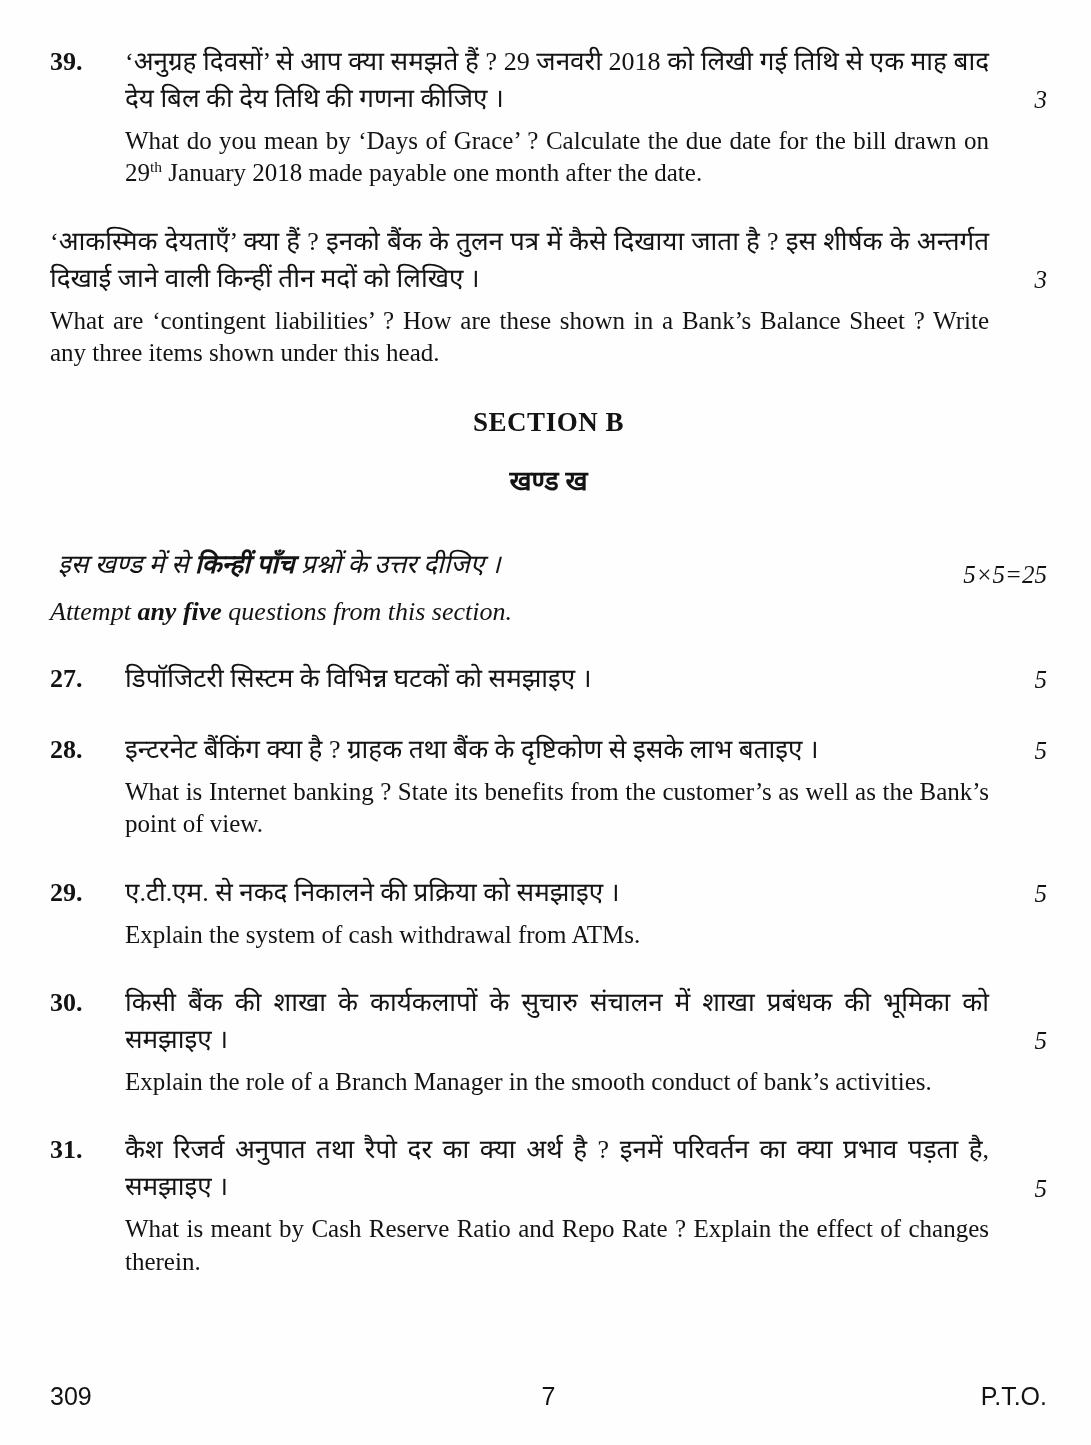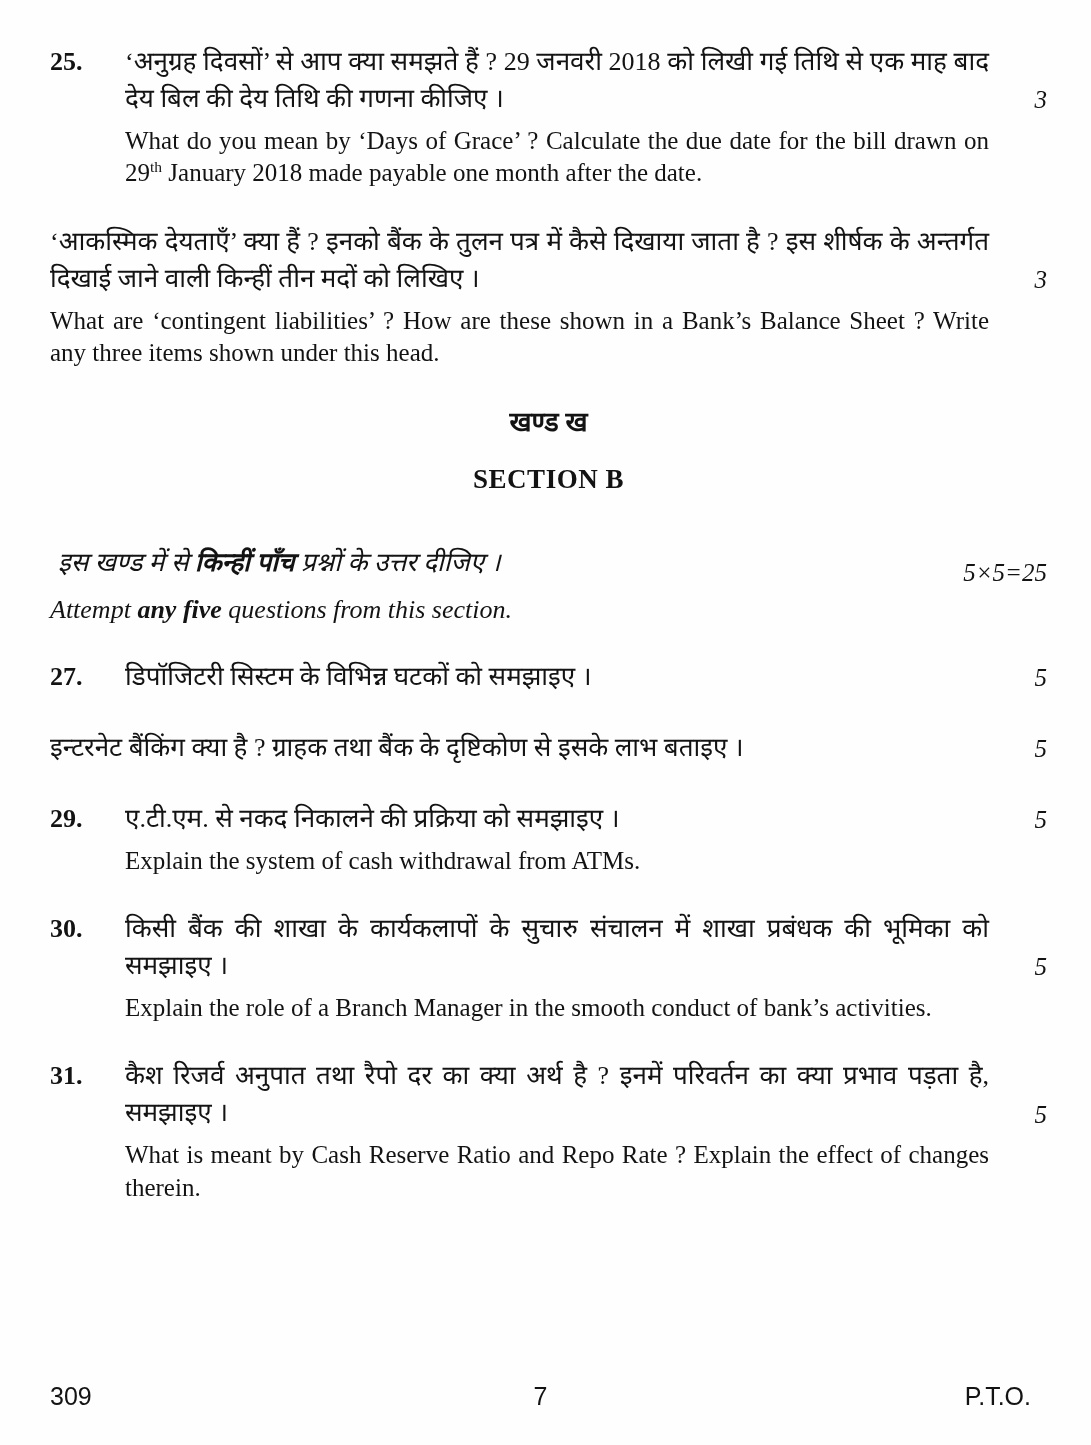--- a/index.html
+++ b/index.html
@@ -61,59 +61,59 @@
     font-size: 25px;
     line-height: 1.42;
     margin-left: 38px;
   }
   .instr-english { margin: 3px 0 0 0; font-size: 26px; line-height: 1.3; }
   .b { font-weight: bold; }
   .questions-lower { margin-top: 32px; }
   .footer {
     position: absolute;
     left: 50px;
-    right: 60px;
+    right: 44px;
     bottom: 34px;
     display: grid;
     grid-template-columns: 1fr auto 1fr;
     align-items: baseline;
     font-family: "Liberation Sans", "DejaVu Sans", sans-serif;
     font-size: 25px;
   }
   .footer .f-center { text-align: center; }
   .footer .f-right { text-align: right; }
 </style>
 </head>
 <body>
 
 <div class="page">
 
   <div class="question">
-    <div class="qnum">25.</div>
+    <div class="qnum">39.</div>
     <div class="qbody">
       <div class="hindi-row">
         <p class="hindi">‘अनुग्रह दिवसों’ से आप क्या समझते हैं ? 29 जनवरी 2018 को लिखी गई तिथि से एक माह बाद देय बिल की देय तिथि की गणना कीजिए ।</p>
         <span class="marks">3</span>
       </div>
       <p class="english"><span>What do you mean by ‘Days of Grace’ ? Calculate the due date for the bill drawn on 29</span><sup>th</sup><span> January 2018 made payable one month after the date.</span></p>
     </div>
   </div>
 
   <div class="question">
     <div class="qbody">
       <div class="hindi-row">
         <p class="hindi">‘आकस्मिक देयताएँ’ क्या हैं ? इनको बैंक के तुलन पत्र में कैसे दिखाया जाता है ? इस शीर्षक के अन्तर्गत दिखाई जाने वाली किन्हीं तीन मदों को लिखिए ।</p>
         <span class="marks">3</span>
       </div>
       <p class="english">What are ‘contingent liabilities’ ? How are these shown in a Bank’s Balance Sheet ? Write any three items shown under this head.</p>
     </div>
   </div>
 
+  <div class="sec-h sec-h-en">SECTION B</div>
   <div class="sec-h sec-h-hi">खण्ड ख</div>
-  <div class="sec-h sec-h-en">SECTION B</div>
 
   <div class="instructions">
     <div class="instr-row">
       <p class="instr-hindi"><span>इस खण्ड में से </span><span class="b">किन्हीं पाँच</span><span> प्रश्नों के उत्तर दीजिए ।</span></p>
       <span class="instr-marks">5×5=25</span>
     </div>
     <p class="instr-english"><span>Attempt </span><span class="b">any five</span><span> questions from this section.</span></p>
   </div>
 
   <div class="questions-lower">
@@ -122,25 +122,27 @@
       <div class="qnum">27.</div>
       <div class="qbody">
         <div class="hindi-row">
           <p class="hindi">डिपॉजिटरी सिस्टम के विभिन्न घटकों को समझाइए ।</p>
           <span class="marks">5</span>
         </div>
       </div>
     </div>
 
     <div class="question">
+      <div class="qnum">28.</div>
       <div class="qbody">
         <div class="hindi-row">
           <p class="hindi">इन्टरनेट बैंकिंग क्या है ? ग्राहक तथा बैंक के दृष्टिकोण से इसके लाभ बताइए ।</p>
           <span class="marks">5</span>
         </div>
+        <p class="english">What is Internet banking ? State its benefits from the customer’s as well as the Bank’s point of view.</p>
       </div>
     </div>
 
     <div class="question">
       <div class="qnum">29.</div>
       <div class="qbody">
         <div class="hindi-row">
           <p class="hindi">ए.टी.एम. से नकद निकालने की प्रक्रिया को समझाइए ।</p>
           <span class="marks">5</span>
         </div>

